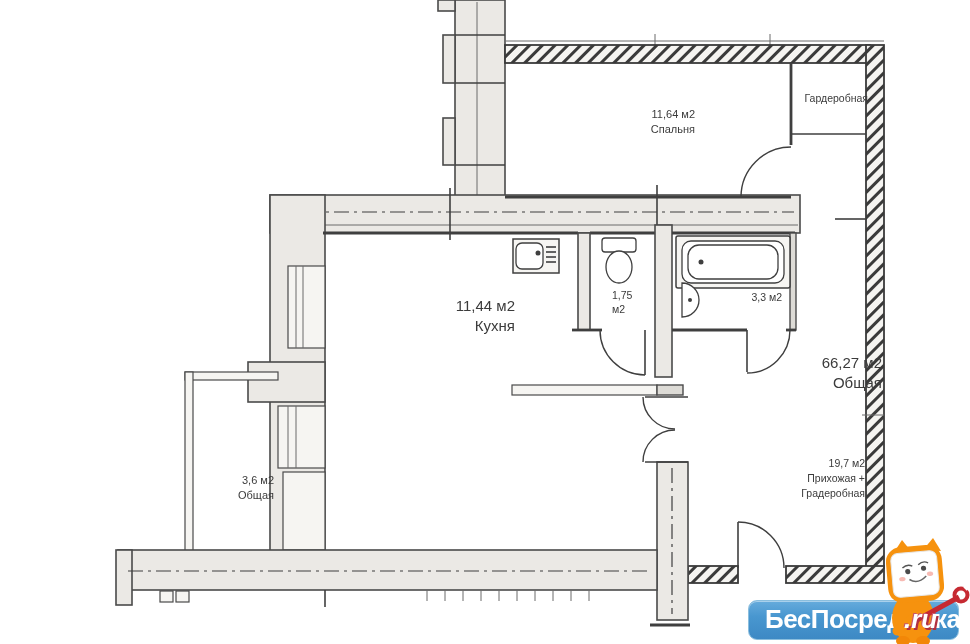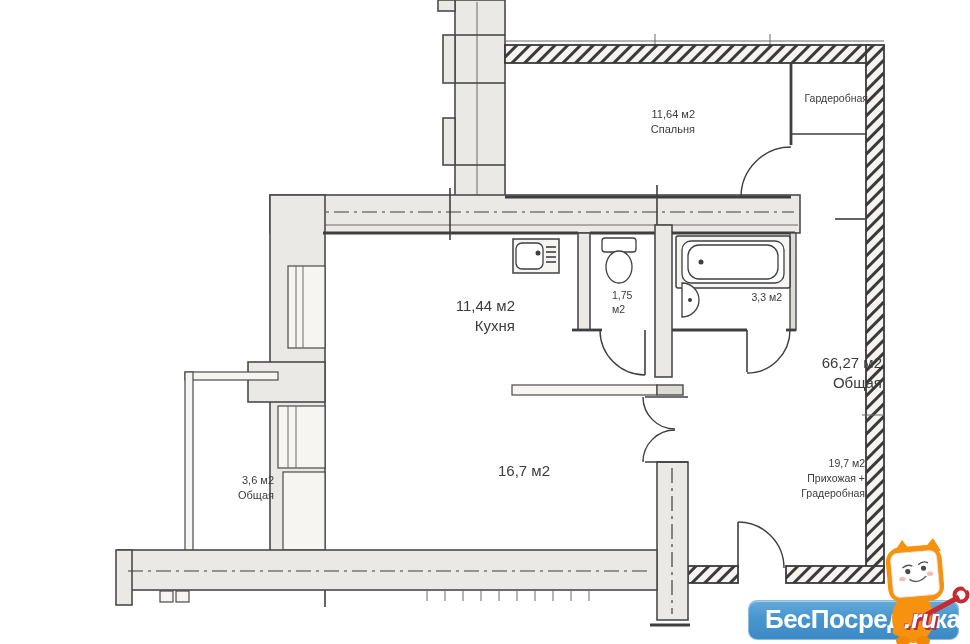--- a/index.html
+++ b/index.html
@@ -237,21 +237,20 @@
     <span>66,27 м2</span>
     <span>Общая</span>
   </div>
 
   <div class="lbl sm" style="left:194px;top:473px;width:80px;">
     <span>3,6 м2</span>
     <span>Общая</span>
   </div>
 
   <div class="lbl bg" style="left:395px;top:461px;width:155px;">
-    <span>16,7 м2</span>
   </div>
 
   <div class="lbl xs" style="left:720px;top:456px;width:145px;line-height:1.45;">
     <span>19,7 м2</span>
     <span>Прихожая +</span>
     <span>Градеробная</span>
   </div>
 
   <div class="logo">
     <div class="logo-pill">

